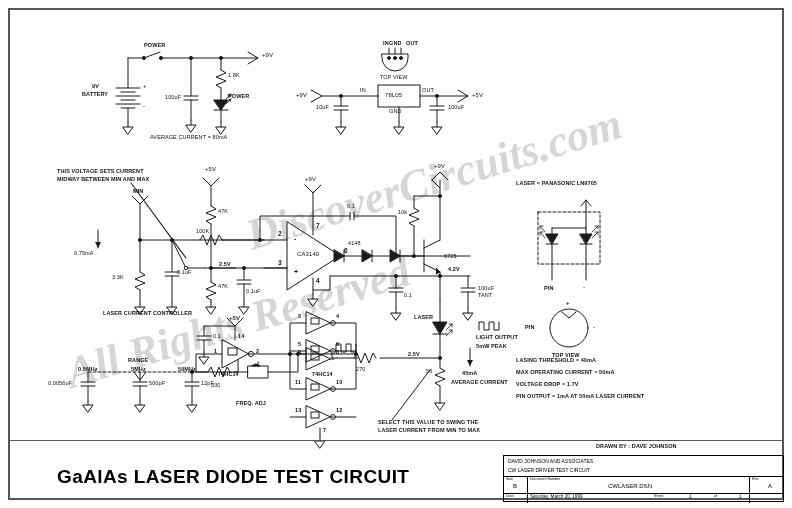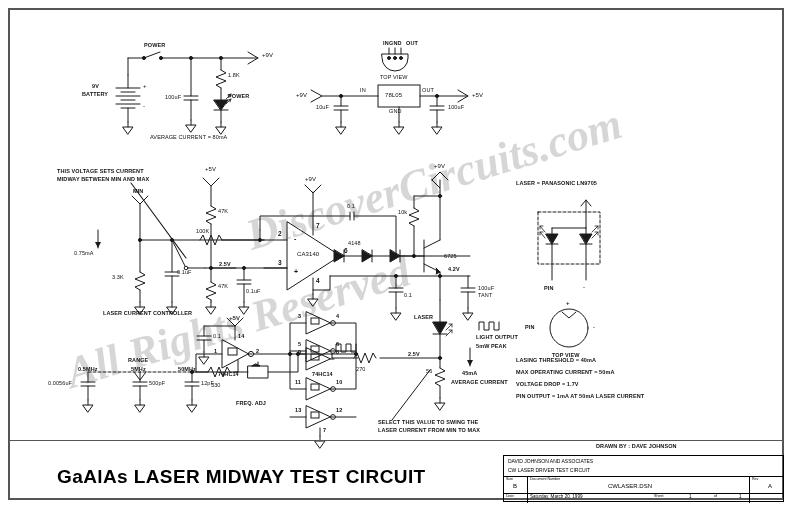--- a/index.html
+++ b/index.html
@@ -481,21 +481,21 @@
   <div class="lbl s55 bold" style="left:525px;top:324px;">PIN</div>
   <div class="lbl s6 bold" style="left:593px;top:324px;">-</div>
   <div class="lbl s55 bold" style="left:552px;top:352px;">TOP VIEW</div>
   <div class="lbl s55 bold" style="left:516px;top:357px;">LASING THRESHOLD = 40mA</div>
   <div class="lbl s55 bold" style="left:516px;top:369px;">MAX OPERATING CURRENT = 50mA</div>
   <div class="lbl s55 bold" style="left:516px;top:381px;">VOLTAGE DROP = 1.7V</div>
   <div class="lbl s55 bold" style="left:516px;top:393px;">PIN OUTPUT = 1mA AT 50mA LASER CURRENT</div>
 
   <div class="lbl s55 bold" style="left:596px;top:443px;">DRAWN BY : DAVE JOHNSON</div>
 
-  <div class="title-main" style="left:57px;top:466px;">GaAlAs LASER MIDWAY TEST CIRCUIT</div>
+  <div class="title-main" style="left:57px;top:466px;">GaAlAs LASER DIODE TEST CIRCUIT</div>
 
   <div class="tb" style="left:503px;top:455px;width:281px;height:47px;">
     <div class="tbcell" style="left:4px;top:2px;">DAVID JOHNSON AND ASSOCIATES</div>
     <div class="tbcell" style="left:4px;top:11px;">CW LASER DRIVER TEST CIRCUIT</div>
     <div style="position:absolute;left:0;top:20px;width:100%;height:1px;background:#000;"></div>
     <div style="position:absolute;left:23px;top:20px;width:1px;height:27px;background:#000;"></div>
     <div style="position:absolute;left:245px;top:20px;width:1px;height:27px;background:#000;"></div>
     <div style="position:absolute;left:0;top:37px;width:100%;height:1px;background:#000;"></div>
     <div class="tbhdr" style="position:absolute;left:2px;top:21px;">Size</div>
     <div class="tbcell" style="left:9px;top:27px;font-size:6px;">B</div>

